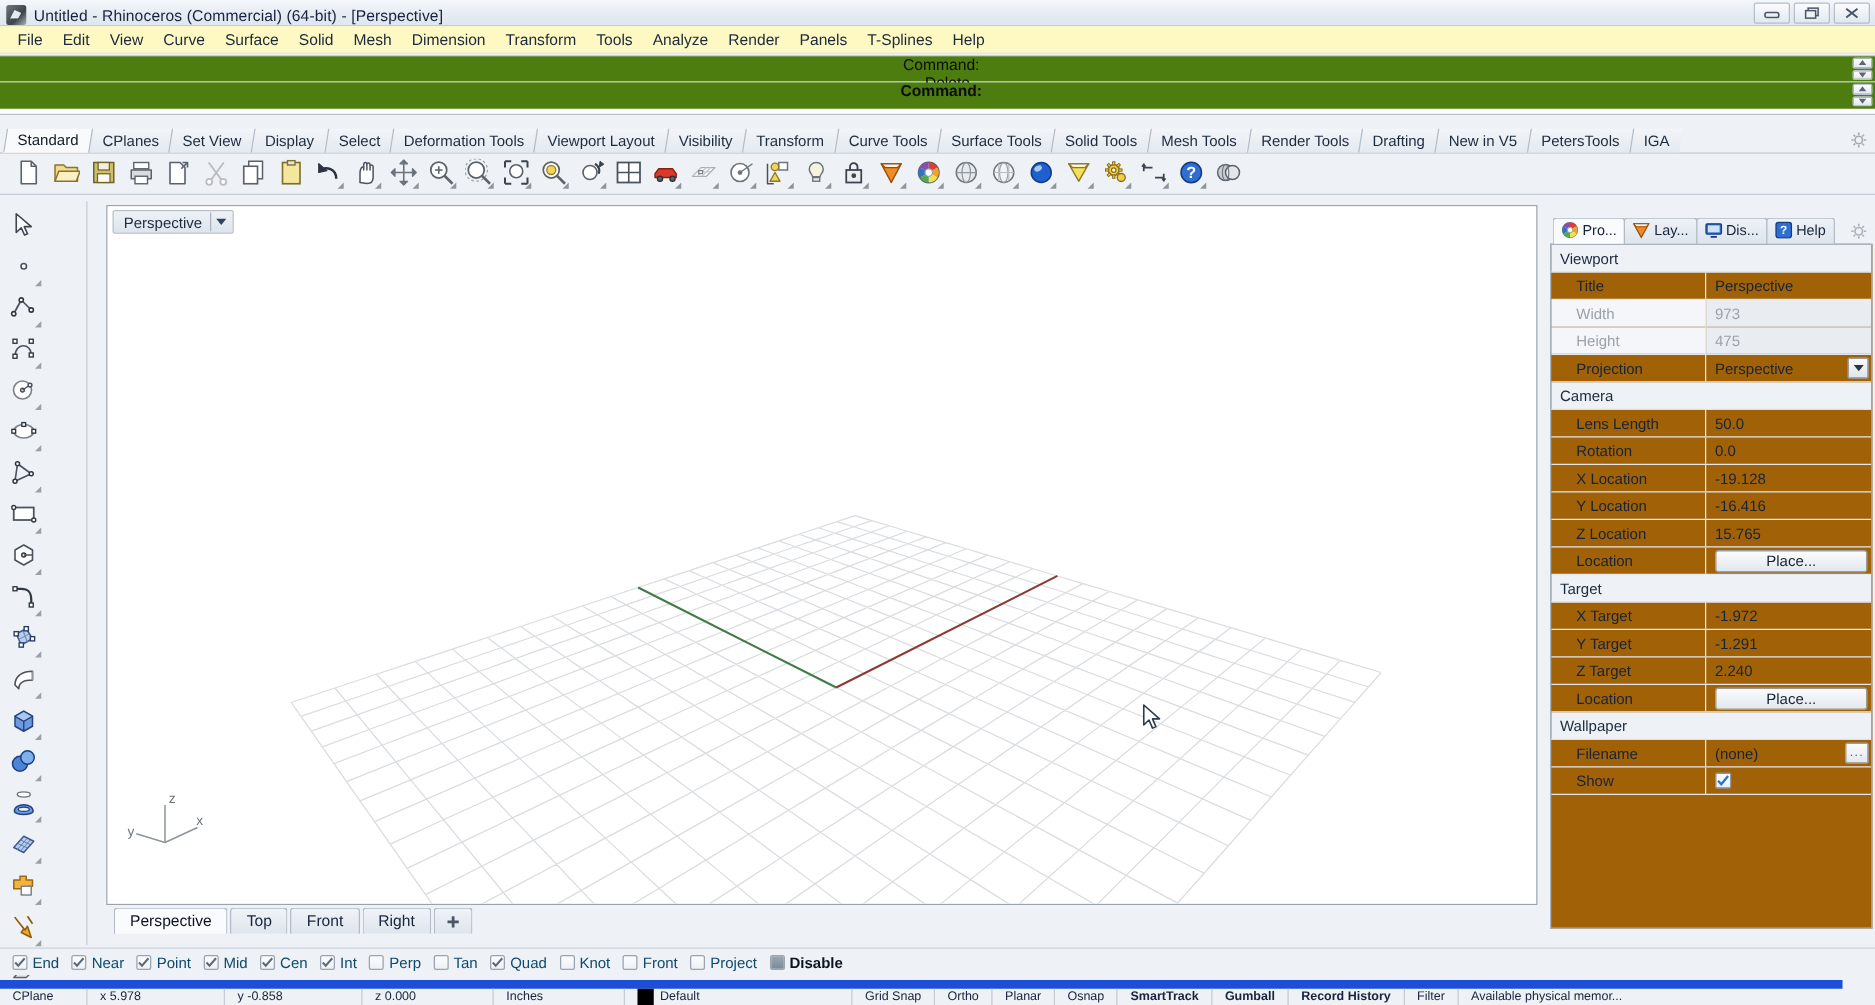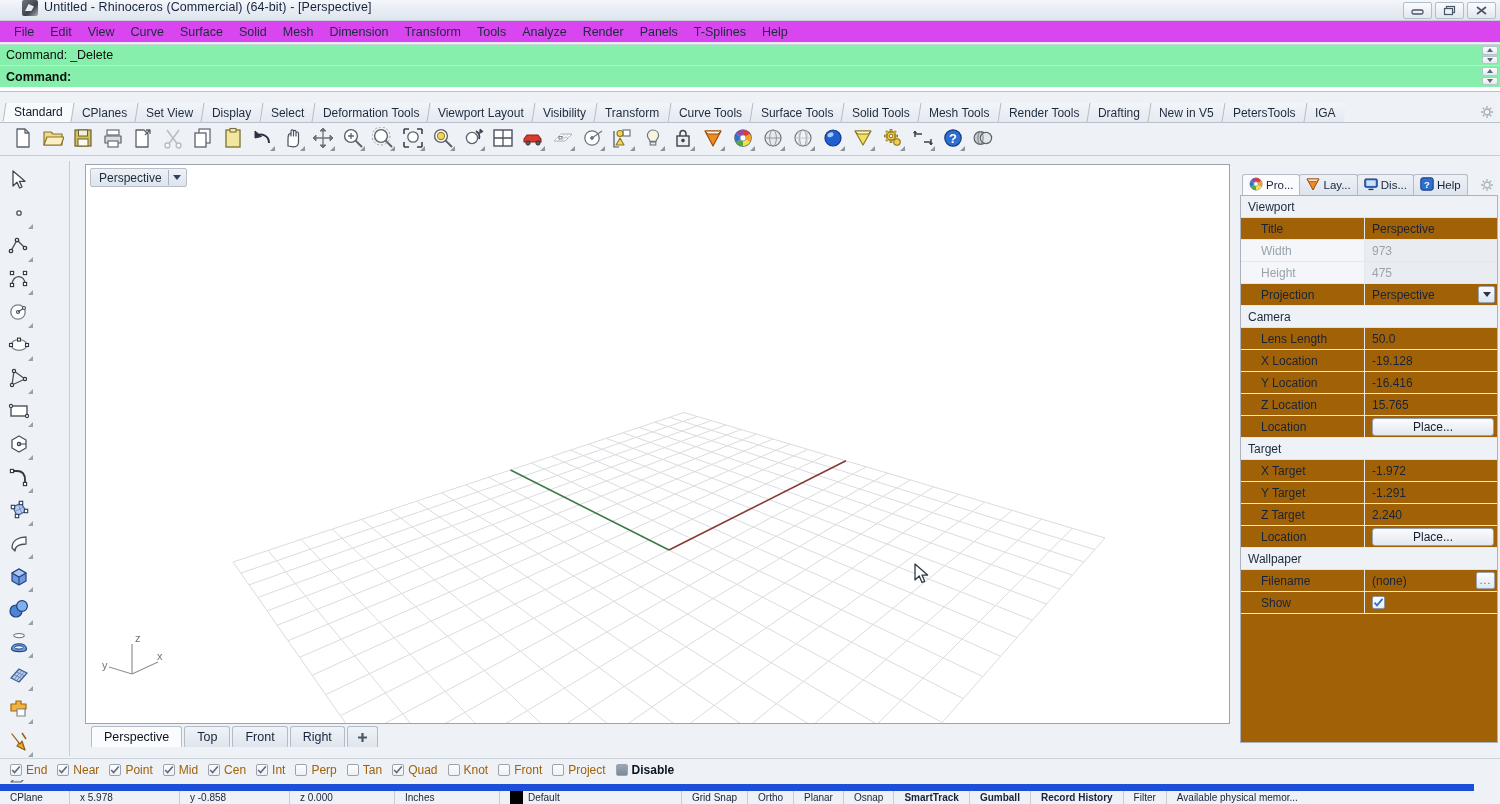--- a/index.html
+++ b/index.html
@@ -11,21 +11,21 @@
     overflow: hidden;
     -webkit-font-smoothing: antialiased;
   }
   #app { position: relative; width: 1500px; height: 804px; background: #eef1f5; }
 
   
   .titlebar {
     position: absolute; left: 0; top: 0; width: 1500px; height: 21px;
     background: linear-gradient(to bottom, #f4f7fb 0%, #e8edf4 50%, #dfe6ef 100%);
     border-bottom: 1px solid #c4ccd6;
-    display: flex; align-items: flex-start; padding-left: 17px;
+    display: flex; align-items: flex-end;
   }
   .title-icon {
     width: 16px; height: 16px; margin-left: 5px; margin-right: 6px;
     background: linear-gradient(135deg,#6e7880 0%,#3c444b 60%,#aab2b8 100%);
     border-radius: 2px; position: relative; flex: none;
   }
   .title-icon:after {
     content: ""; position: absolute; left: 3px; top: 4px; width: 9px; height: 7px;
     background: #e8eaec; clip-path: polygon(0 100%, 40% 0, 100% 35%, 70% 100%);
   }
@@ -34,36 +34,36 @@
   .win-btn {
     width: 29px; height: 17px; border: 1px solid #b4bec9; border-radius: 2px;
     background: linear-gradient(to bottom,#fbfcfe,#e2e8f0);
     display: flex; align-items: center; justify-content: center;
   }
   .win-btn svg { display:block; }
 
   
   .menubar {
     position: absolute; left: 0; top: 21px; width: 1500px; height: 22px;
-    background: #d946ef; display: flex; align-items: center; padding-left: 6px;
+    background: #fef9c3; display: flex; align-items: center; padding-left: 6px;
     border-bottom: 1px solid #dfe4ea;
   }
   .menu-item {
     padding: 2px 8px; font-size: 12.5px; color: #1b2a3d; white-space: nowrap; cursor: default;
   }
 
   
   .cmdarea {
     position: absolute; left: 0; top: 44px; width: 1500px; height: 48px;
     background: #fff; border-top: 1px solid #c9d0d8; border-bottom: 1px solid #b9c2cc;
   }
   .cmdline {
     height: 21px; display: flex; align-items: center;
     padding-left: 6px; font-size: 12.5px; color: #0c0c0c;
-    background: #86efac; position: relative;
+    background: #4d7c0f; position: relative; flex-direction: column;
   }
   .cmdline.first { border-bottom: 1px solid #d6dbe1; }
   .cmd-prompt { font-weight: 400; }
   .cmd-echo { margin-left: 3px; }
   .cmdline.second .cmd-prompt { font-weight: 700; }
   .spin {
     position: absolute; right: 2px; top: 1px; width: 16px; height: 18px;
     display: flex; flex-direction: column; gap: 1px;
   }
   .spin-btn {
@@ -224,21 +224,21 @@
     background: #eef1f5; display: flex; align-items: center; padding-left: 8px;
     border-top: 1px solid #ccd3db; gap: 2px;
   }
   .osnap-item { display: flex; align-items: center; gap: 4px; padding: 0 6px 0 2px; }
   .osnap-box {
     width: 12px; height: 12px; border: 1px solid #9aa4b0; border-radius: 2px;
     background: linear-gradient(to bottom,#fdfdfe,#edf1f6);
     display: flex; align-items: center; justify-content: center;
   }
   .osnap-box.filled { background: linear-gradient(to bottom,#9aa6b3,#7c8a99); }
-  .osnap-label { font-size: 12px; color: #a16207; }
+  .osnap-label { font-size: 12px; color: #0c4a6e; }
   .osnap-item.disable .osnap-label { color: #0c1420; font-weight: 700; }
 
   
   .statusbar {
     position: absolute; left: 0; top: 784px; width: 1474px; height: 20px;
     background: #eef1f5; border-top: 7px solid #1d4ed8;
     display: flex; align-items: stretch; font-size: 10px;
   }
   .sb-cell {
     display: flex; align-items: center; padding: 0 10px;
@@ -927,20 +927,26 @@
           </div>
         </div>
         <div class="prop-group">Camera</div>
         <div class="prop-row">
           <div class="prop-label">Lens Length</div>
           <div class="prop-value">
             <span>50.0</span>
           </div>
         </div>
         <div class="prop-row">
+          <div class="prop-label">Rotation</div>
+          <div class="prop-value">
+            <span>0.0</span>
+          </div>
+        </div>
+        <div class="prop-row">
           <div class="prop-label">X Location</div>
           <div class="prop-value">
             <span>-19.128</span>
           </div>
         </div>
         <div class="prop-row">
           <div class="prop-label">Y Location</div>
           <div class="prop-value">
             <span>-16.416</span>
           </div>

